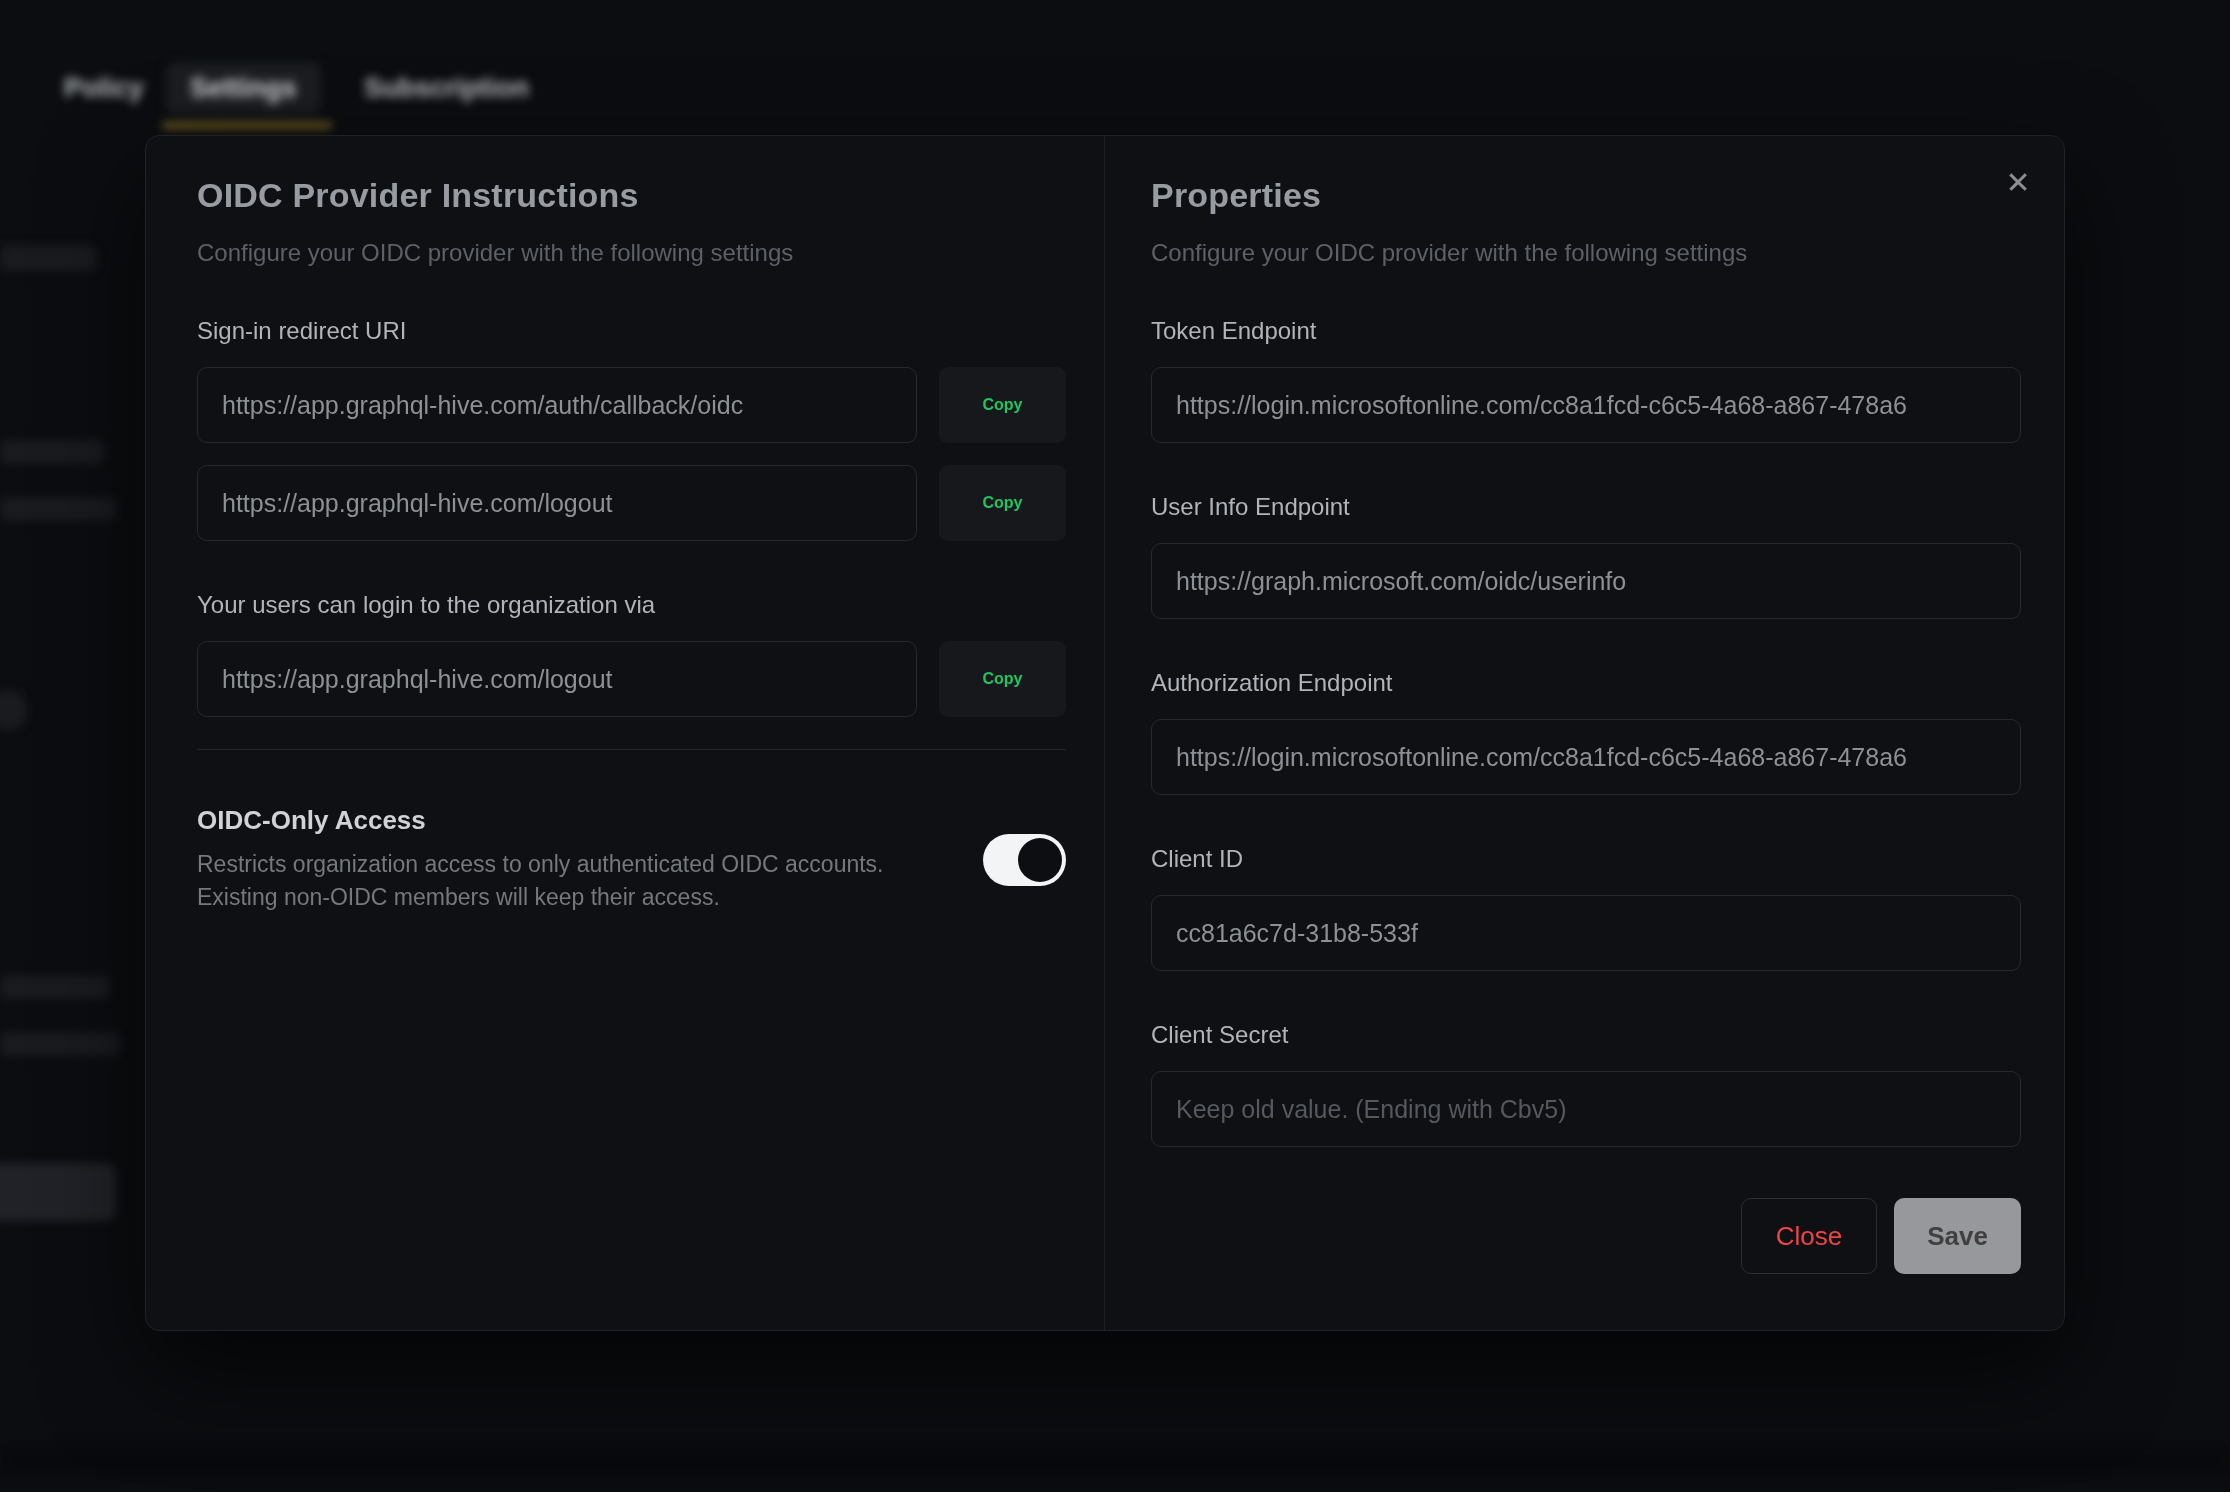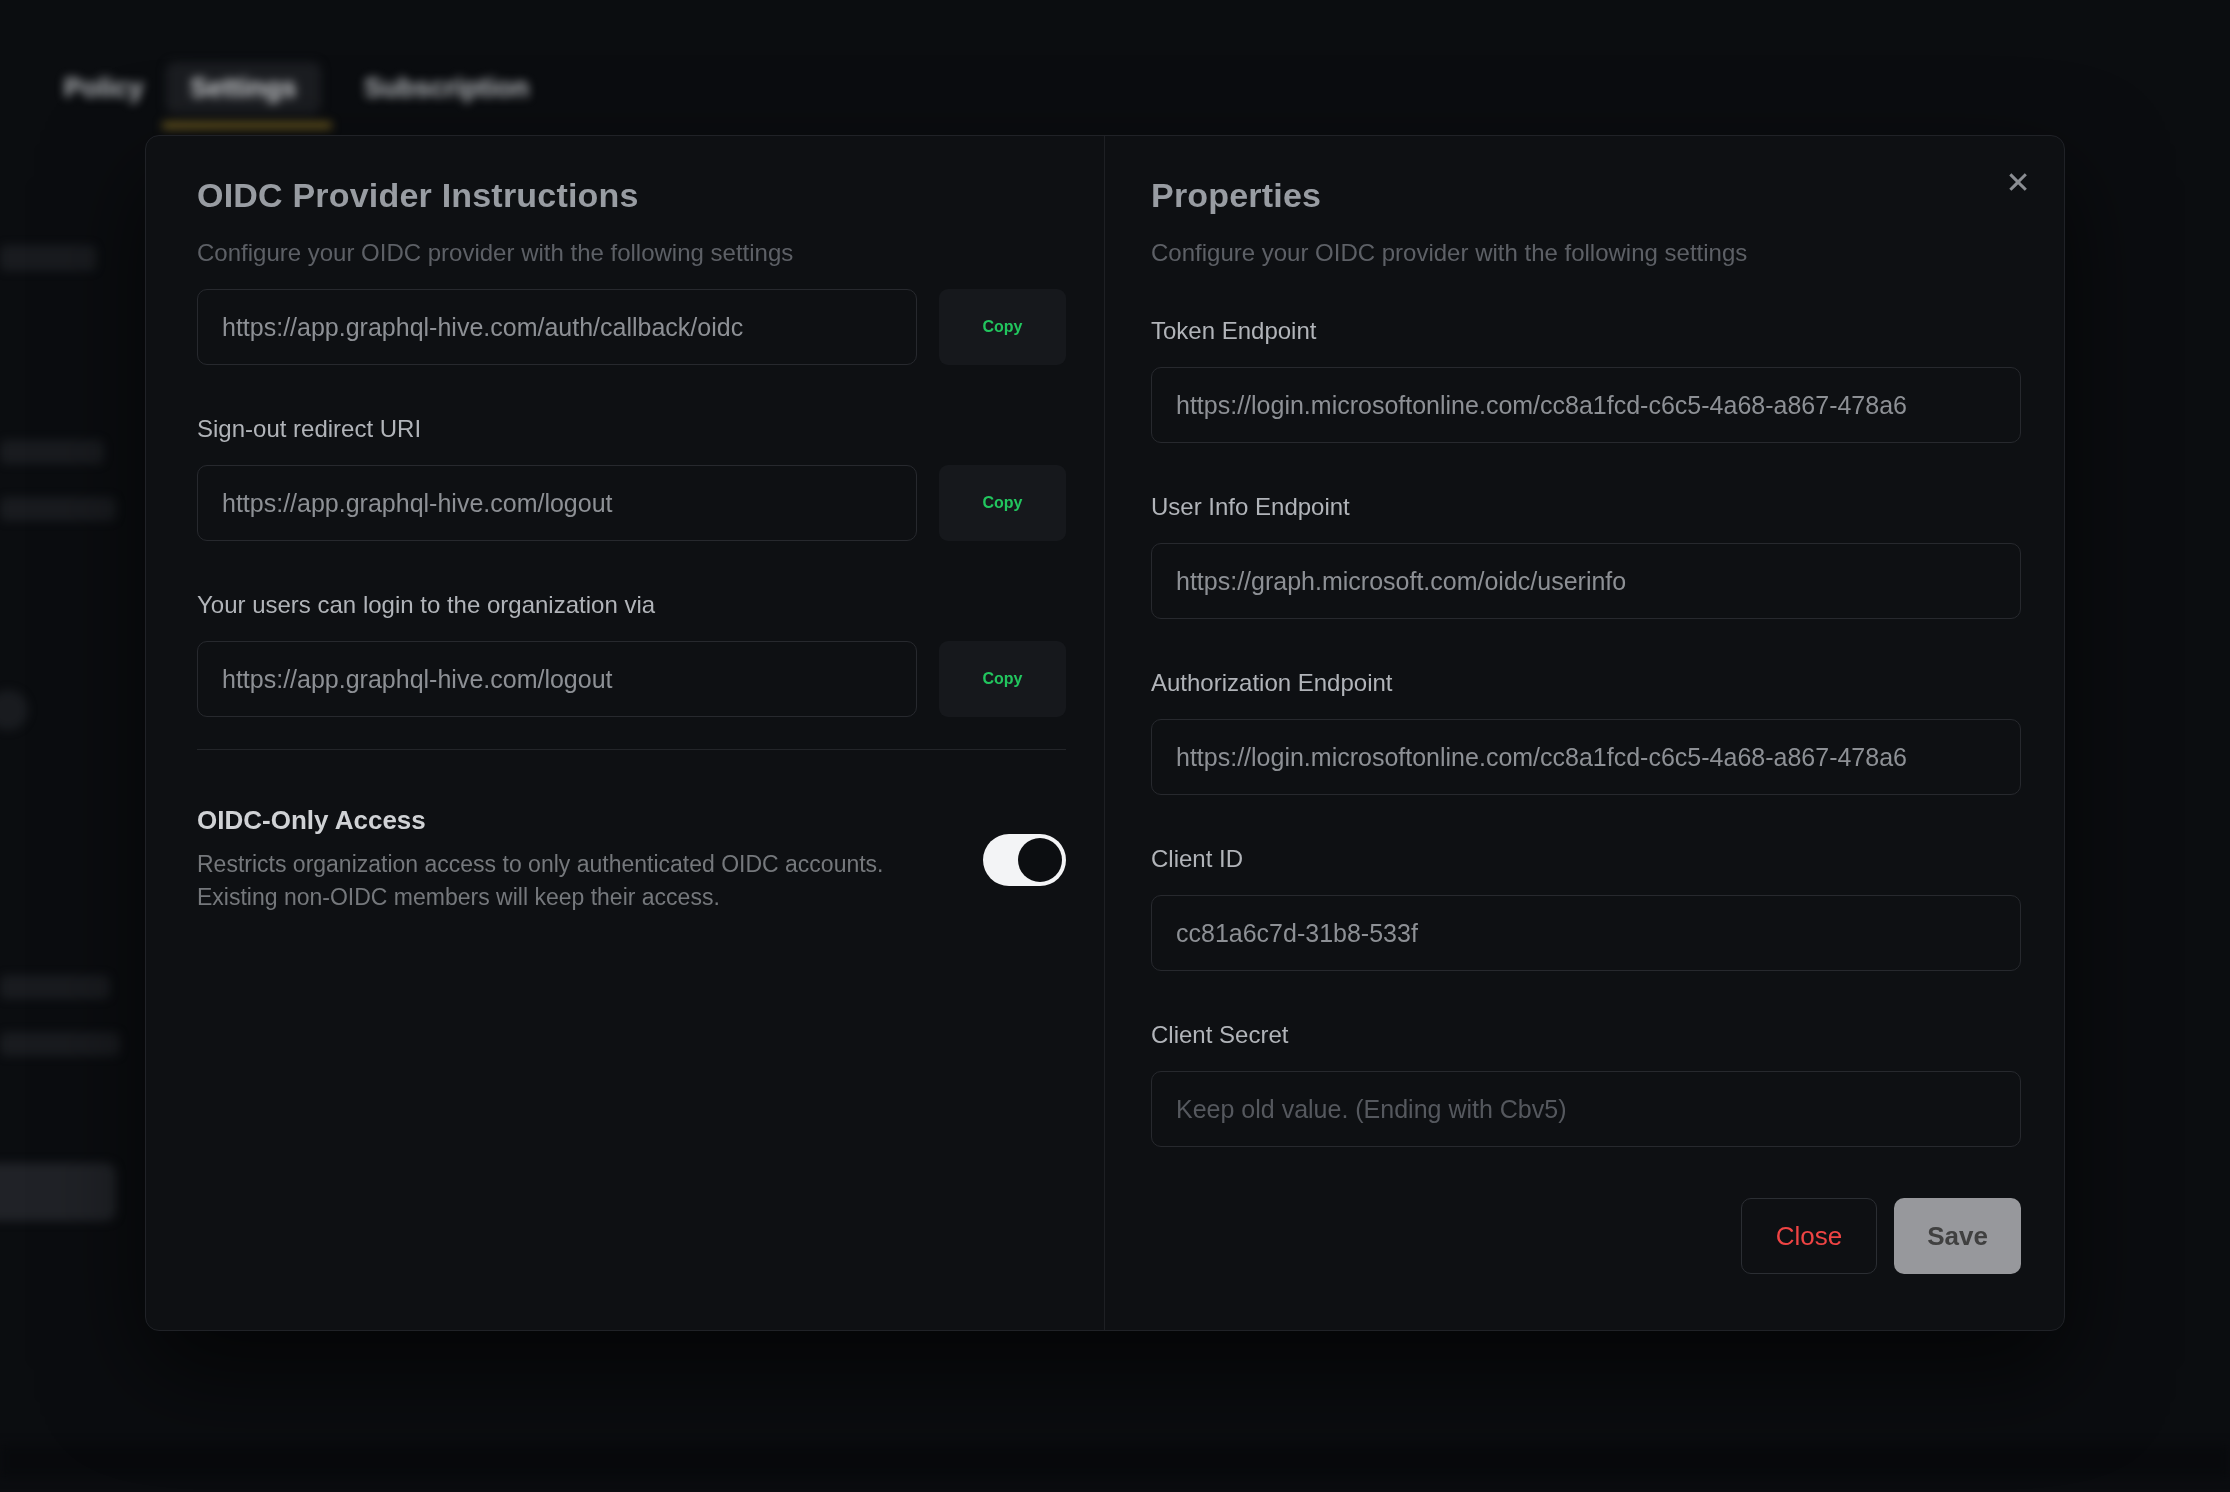--- a/index.html
+++ b/index.html
@@ -118,26 +118,26 @@
 </div>
 
 <div class="modal">
   <div class="v-divider"></div>
   <button class="close-x">✕</button>
 
   <div class="col col-left">
     <div class="h-title">OIDC Provider Instructions</div>
     <div class="h-sub">Configure your OIDC provider with the following settings</div>
 
+    <div class="field-label">Sign-in redirect URI</div>
     <div class="field-row">
       <input class="text-input" readonly="" value="https://app.graphql-hive.com/auth/callback/oidc" style="">
       <button class="copy-btn">Copy</button>
     </div>
 
-    <div class="field-label">Sign-out redirect URI</div>
     <div class="field-row">
       <input class="text-input" readonly="" value="https://app.graphql-hive.com/logout" style="">
       <button class="copy-btn">Copy</button>
     </div>
 
     <div class="field-label">Your users can login to the organization via</div>
     <div class="field-row">
       <input class="text-input" readonly="" value="https://app.graphql-hive.com/logout" style="">
       <button class="copy-btn">Copy</button>
     </div>

